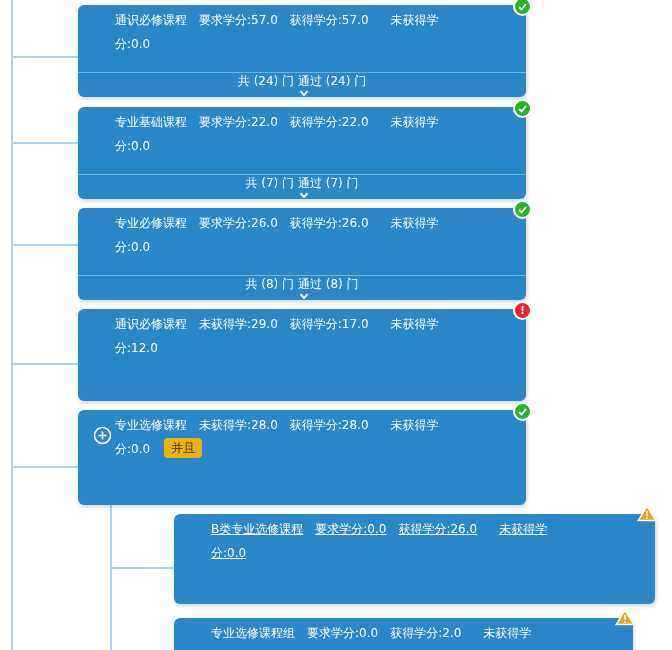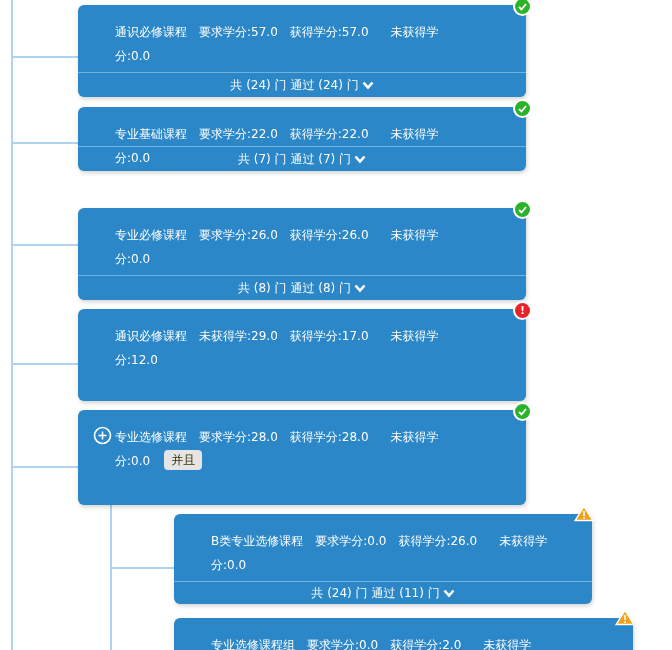--- a/index.html
+++ b/index.html
@@ -9,52 +9,52 @@
   }
   
   .tline{position:absolute;background:#aed3ee;}
   .v{width:2px;}
   .h{height:2px;}
   
   .card{
     position:absolute;background:#2b87c7;border-radius:6px;color:#fff;
     font-size:12px;box-shadow:1px 2px 4px rgba(0,0,0,0.18);
   }
-  .card .text{padding:15px 0 0 37px;width:340px;line-height:24px;}
+  .card .text{padding:3px 0 0 37px;width:340px;line-height:24px;}
   .c6 .text,.c7 .text{width:344px;}
   .seg{margin-right:12px;}
   .seg-gap{margin-left:10px;}
   .cfooter{
     position:absolute;left:0;right:0;bottom:0;height:24px;
     border-top:1px solid #6db1dc;display:flex;align-items:center;justify-content:center;
-    font-size:12px;color:#fff;cursor:pointer;border-radius:0 0 6px 6px;
+    font-size:12px;color:#fff;cursor:pointer;border-radius:0 0 6px 6px;flex-direction:column;
   }
   .c6 .cfooter{height:22px;}
   .chev{margin-left:3px;vertical-align:-1px;}
   
   .status-circle{
     position:absolute;top:-8px;right:-6px;width:15px;height:15px;border-radius:50%;
     border:2px solid #fff;display:flex;align-items:center;justify-content:center;
   }
   .status-circle.ok{background:#2ab229;}
   .status-circle.bad{background:#e8232b;}
   .bang{color:#fff;font-size:10px;font-weight:bold;line-height:1;}
   .status-tri{position:absolute;top:-9px;right:-2px;width:20px;height:17px;}
   
   .plus-icon{position:absolute;left:15px;top:16px;width:19px;height:19px;cursor:pointer;}
   .badge{
-    display:inline-block;margin-left:14px;padding:1px 7px;background:#e5e5e5;
+    display:inline-block;margin-left:14px;padding:1px 7px;background:#eab308;
     color:#3a3000;border-radius:4px;font-size:12px;line-height:18px;vertical-align:1px;
   }
   .c1{left:78px;top:5px;width:448px;height:92px;}
-  .c2{left:78px;top:107px;width:448px;height:64px;}
+  .c2{left:78px;top:107px;width:448px;height:92px;}
   .c3{left:78px;top:208px;width:448px;height:92px;}
   .c4{left:78px;top:309px;width:448px;height:92px;}
   .c5{left:78px;top:410px;width:448px;height:95px;}
-  .c6{left:174px;top:514px;width:418px;height:90px;}
+  .c6{left:174px;top:514px;width:481px;height:90px;text-decoration:underline;}
   .c7{left:174px;top:618px;width:459px;height:80px;}
 </style>
 </head>
 <body>
 
 <div class="stage">
 
   <div class="tline v" style="left:11px;top:0;height:650px;"></div>
   <div class="tline h" style="left:11px;top:56px;width:67px;"></div>
   <div class="tline h" style="left:11px;top:142px;width:67px;"></div>
@@ -124,38 +124,32 @@
       </div>
   </div>
 
   <div class="card c5">
     <svg class="plus-icon" width="19" height="19" viewBox="0 0 19 19">
       <circle cx="9.5" cy="9.5" r="8" fill="none" stroke="#fff" stroke-width="1.6"></circle>
       <line x1="5.5" y1="9.5" x2="13.5" y2="9.5" stroke="#fff" stroke-width="1.6"></line>
       <line x1="9.5" y1="5.5" x2="9.5" y2="13.5" stroke="#fff" stroke-width="1.6"></line>
     </svg>
     <div class="text">
-      <span class="seg">专业选修课程</span><span class="seg">要求学分:28.0</span><span class="seg">获得学分:28.0</span><span class="seg-gap">未获得学分:0.0</span><span class="badge">并且</span>
+      <span class="seg">专业选修课程</span><span class="seg">未获得学:28.0</span><span class="seg">获得学分:28.0</span><span class="seg-gap">未获得学分:0.0</span><span class="badge">并且</span>
     </div>
     <div class="status-circle ok">
       <svg width="9" height="8" viewBox="0 0 9 8">
           <polyline points="1,4 3.5,6.5 8,1" fill="none" stroke="#fff" stroke-width="1.8"></polyline>
         </svg>
     </div>
   </div>
 
   <div class="card c6">
     <div class="text">
       <span class="seg">B类专业选修课程</span><span class="seg">要求学分:0.0</span><span class="seg">获得学分:26.0</span><span class="seg-gap">未获得学分:0.0</span>
-    </div>
-    <div class="cfooter">
-      <span>共 (24) 门 通过 (11) 门</span>
-      <svg class="chev" width="12" height="9" viewBox="0 0 12 9">
-          <polyline points="1.5,1.5 6,6.5 10.5,1.5" fill="none" stroke="#fff" stroke-width="2.6"></polyline>
-        </svg>
     </div>
     <svg class="status-tri" width="20" height="17" viewBox="0 0 20 17">
       <path d="M10 1.5 L18.8 15.5 H1.2 Z" fill="#f2a019" stroke="#fff" stroke-width="1.4"></path>
       <rect x="9.2" y="6" width="1.6" height="5" fill="#fff"></rect>
       <rect x="9.2" y="12.2" width="1.6" height="1.6" fill="#fff"></rect>
     </svg>
   </div>
 
   <div class="card c7">
     <div class="text">

